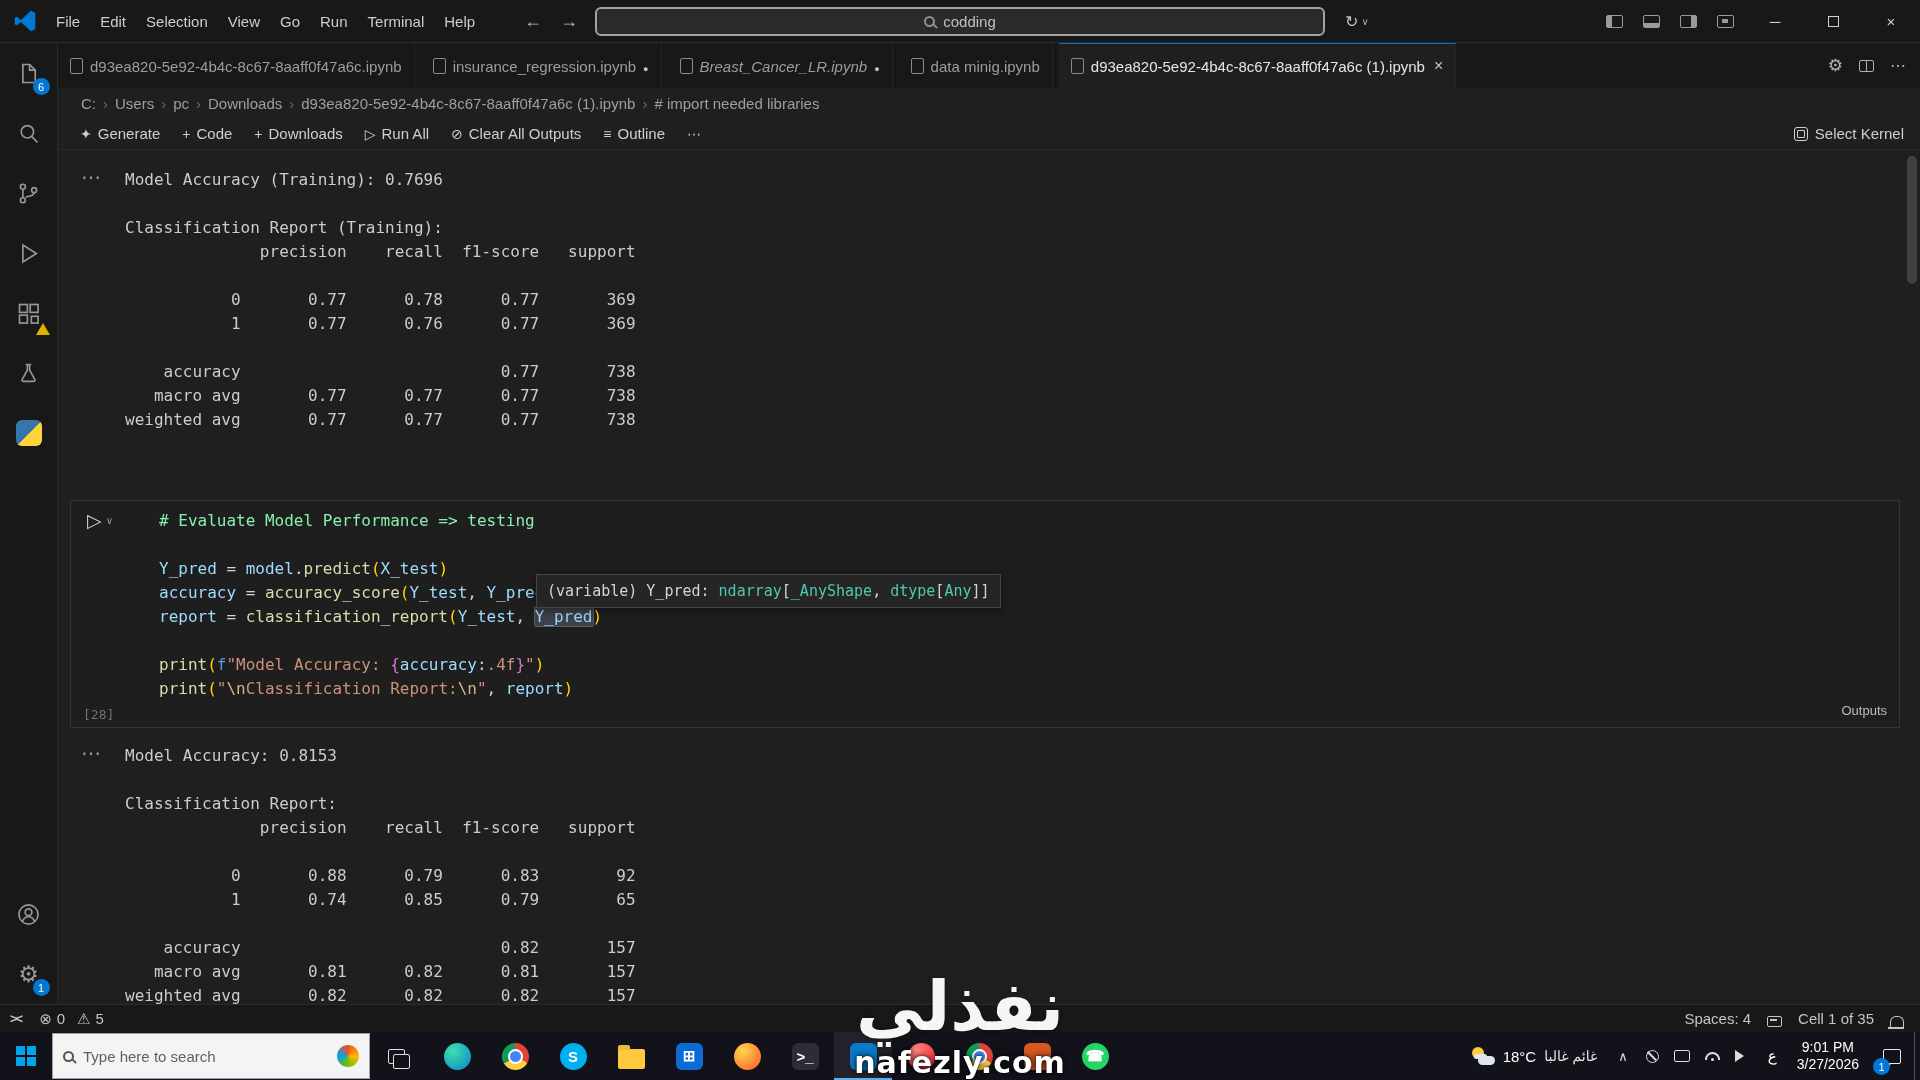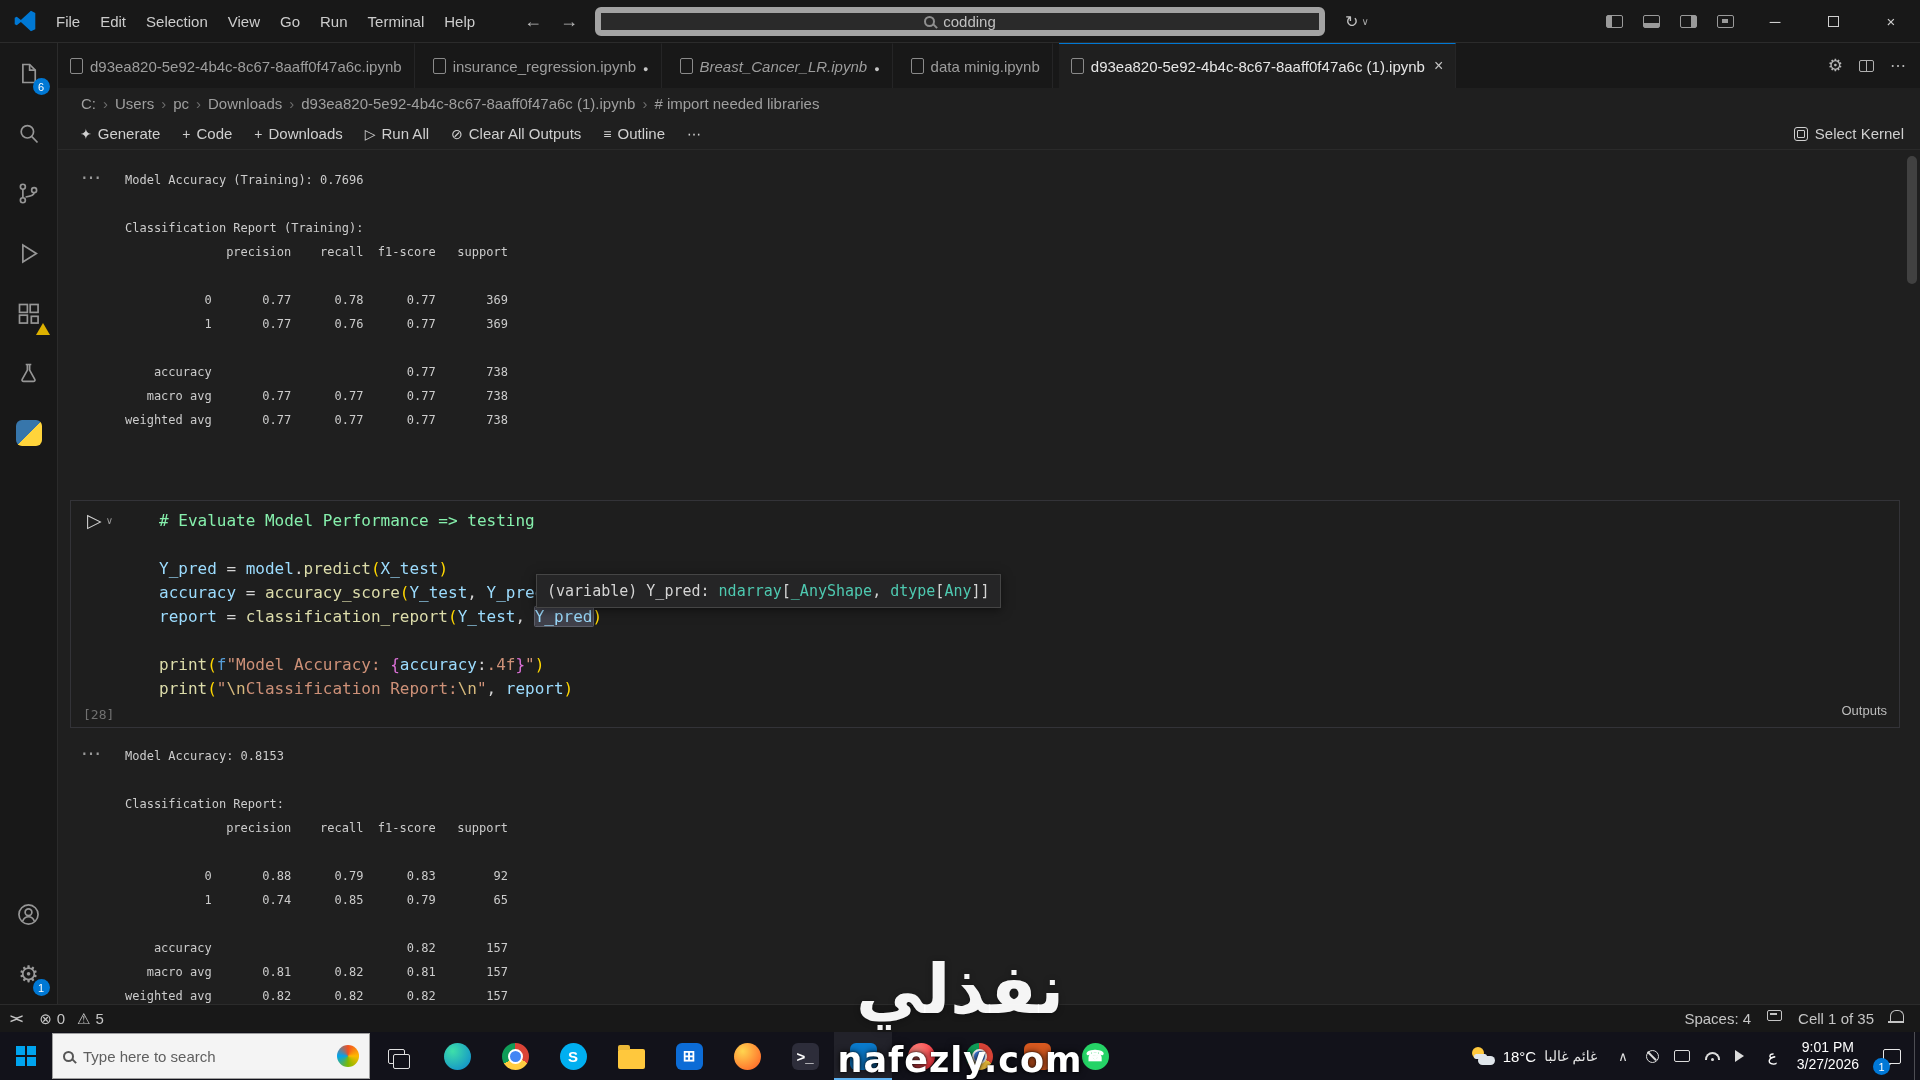--- a/index.html
+++ b/index.html
@@ -5,21 +5,21 @@
   html,body{margin:0;padding:0;width:1920px;height:1080px;overflow:hidden;background:#1f1f1f;
     font-family:"Liberation Sans",sans-serif;-webkit-font-smoothing:antialiased;}
   .screen{position:relative;width:1920px;height:1080px;background:#1f1f1f;}
 
   
   .titlebar{position:relative;height:43px;background:#181818;display:flex;align-items:center;border-bottom:1px solid #2b2b2b;box-sizing:border-box;}
   .vsc-logo{width:26px;height:26px;margin:0 8px 0 12px;flex:none;}
   .menubar{display:flex;align-items:center;height:100%;}
   .menu-item{padding:0 10px;font-size:15px;color:#cccccc;height:100%;display:flex;align-items:center;cursor:default;}
   .nav-arrows{position:absolute;left:524px;top:0;height:43px;display:flex;align-items:center;gap:18px;color:#b9b9b9;font-size:18px;}
-  .cmd-center{position:absolute;left:50%;top:7px;transform:translateX(-50%);width:730px;height:29px;background:#2a2a2a;border:6px solid #a3a3a3;border-radius:6px;display:flex;align-items:center;justify-content:center;gap:8px;color:#c0c0c0;font-size:15px;box-sizing:border-box;}
+  .cmd-center{position:absolute;left:50%;top:7px;transform:translateX(-50%);width:730px;height:29px;background:#2a2a2a;border:2px solid #a3a3a3;border-radius:6px;display:flex;align-items:center;justify-content:center;gap:8px;color:#c0c0c0;font-size:15px;box-sizing:border-box;}
   .sync-box{position:absolute;left:1345px;top:0;height:43px;display:flex;align-items:center;gap:3px;color:#c3c3c3;font-size:16px;}
   .sync-box .chev{font-size:10px;color:#a9a9a9;}
   .layout-icons{position:absolute;right:186px;top:0;height:43px;display:flex;align-items:center;gap:20px;}
   .lo{width:17px;height:13px;border:1.4px solid #9a9a9a;border-radius:2px;position:relative;box-sizing:border-box;}
   .lo-left::after{content:'';position:absolute;left:0;top:0;bottom:0;width:5px;background:#9a9a9a;}
   .lo-bottom::after{content:'';position:absolute;left:0;right:0;bottom:0;height:4px;background:#9a9a9a;}
   .lo-right::after{content:'';position:absolute;right:0;top:0;bottom:0;width:5px;background:#9a9a9a;}
   .lo-grid::after{content:'';position:absolute;left:4px;top:3px;width:6px;height:4px;background:#9a9a9a;}
   .win-controls{position:absolute;right:0;top:0;height:43px;display:flex;}
   .win-btn{width:58px;height:43px;display:flex;align-items:center;justify-content:center;color:#cfcfcf;font-size:15px;}
@@ -75,21 +75,21 @@
   .kicon{width:14px;height:14px;border:1.5px solid #cfcfcf;border-radius:3px;position:relative;box-sizing:border-box;}
   .kicon::after{content:'';position:absolute;inset:2px;border:1.2px solid #cfcfcf;border-radius:1px;}
 
   
   .editor{flex:1;background:#1f1f1f;position:relative;overflow:hidden;}
   .scroll-thumb{position:absolute;right:3px;top:6px;width:10px;height:128px;background:rgba(121,121,121,.38);border-radius:5px;}
   .out-block{display:flex;margin:18px 20px 0 23px;}
   .out-block.second{margin-top:16px;}
   .out-gutter{width:44px;flex:none;}
   .out-more{font-size:20px;color:#9a9a9a;line-height:18px;}
-  .out-pre{margin:0;font-family:"DejaVu Sans Mono",monospace;font-size:12px;line-height:24px;color:#cccccc;white-space:pre;}
+  .out-pre{margin:0;font-family:"DejaVu Sans Mono",monospace;font-size:16px;line-height:24px;color:#cccccc;white-space:pre;}
   .cell{margin:68px 20px 0 12px;display:flex;position:relative;border:1px solid #333338;background:#1e1e1e;box-sizing:border-box;}
   .cell-gutter{width:88px;flex:none;position:relative;}
   .run-group{display:flex;align-items:center;gap:4px;margin:8px 0 0 16px;color:#d0d0d0;}
   .run-play{font-size:19px;}
   .run-chev{font-size:10px;color:#9a9a9a;}
   .exec-count{position:absolute;left:12px;bottom:5px;font-family:"DejaVu Sans Mono",monospace;font-size:13px;color:#717171;}
   .cell-code{flex:1;position:relative;padding:8px 0 26px 0;font-family:"DejaVu Sans Mono",monospace;font-size:16px;line-height:24px;}
   .code-line{height:24px;white-space:pre;}
   .lang-label{position:absolute;right:12px;bottom:4px;font-size:13px;color:#bdbdbd;font-family:"Liberation Sans",sans-serif;}
   .tok-comment{color:#86efac;}
@@ -103,21 +103,21 @@
   .tok-p2{color:#DA70D6;}
   .tok-type{color:#4EC9B0;}
   .tok-hl{background:#40414b;box-shadow:0 0 0 1px #5a5c66;border-radius:1px;}
   .hover-tip{position:absolute;left:377px;top:73px;height:32px;display:flex;align-items:center;padding:0 10px;background:#252526;border:1px solid #454545;font-family:"DejaVu Sans Mono",monospace;font-size:15px;color:#cccccc;white-space:pre;z-index:5;box-shadow:0 2px 10px rgba(0,0,0,.5);}
 
   
   .statusbar{height:28px;background:#181818;border-top:1px solid #2b2b2b;display:flex;align-items:center;color:#c5c5c5;font-size:15px;box-sizing:border-box;}
   .sb-remote{padding:0 12px 0 10px;font-size:13px;font-weight:bold;letter-spacing:-2px;}
   .sb-problems{display:flex;align-items:center;gap:12px;padding:0 6px;}
   .sb-pair{display:flex;align-items:center;gap:5px;}
-  .sb-right{margin-left:auto;display:flex;align-items:flex-start;gap:16px;padding-right:16px;}
+  .sb-right{margin-left:auto;display:flex;align-items:flex-end;gap:16px;padding-right:16px;}
   .sb-screen{width:15px;height:11px;border:1.4px solid #c5c5c5;border-radius:2px;position:relative;box-sizing:border-box;}
   .sb-screen::after{content:'';position:absolute;left:2px;top:2px;width:7px;height:1.5px;background:#c5c5c5;}
   .sb-bell{width:12px;height:10px;border:1.4px solid #c5c5c5;border-bottom:none;border-radius:6px 6px 0 0;position:relative;}
   .sb-bell::after{content:'';position:absolute;left:-3px;bottom:-2px;width:16px;height:1.6px;background:#c5c5c5;}
 
   
   .taskbar{height:48px;background:#12121a;display:flex;align-items:center;position:relative;}
   .tb-start{width:52px;height:48px;display:flex;align-items:center;justify-content:center;}
   .win-glyph{width:20px;height:20px;position:relative;}
   .win-glyph::before{content:'';position:absolute;left:0;top:0;width:9px;height:9px;background:#00A4EF;box-shadow:11px 0 #00A4EF,0 11px #00A4EF,11px 11px #00A4EF;}
@@ -156,21 +156,21 @@
   .tb-clock{padding:0 11px;color:#fff;font-size:14px;line-height:17px;text-align:center;}
   .tb-action{position:relative;width:44px;height:48px;display:flex;align-items:center;justify-content:center;}
   .ac{width:16px;height:13px;border:1.5px solid #e8e8e8;border-radius:2px;position:relative;}
   .ac::after{content:'';position:absolute;left:2px;bottom:-6px;border:3px solid transparent;border-top-color:#e8e8e8;}
   .notif-badge{position:absolute;left:3px;bottom:5px;min-width:17px;height:17px;border-radius:9px;background:#0078d7;color:#fff;font-size:11px;display:flex;align-items:center;justify-content:center;}
   .tb-showdesk{width:6px;height:100%;border-left:1px solid rgba(255,255,255,.25);box-sizing:border-box;}
 
   
   .watermark{position:absolute;left:50%;bottom:0;transform:translateX(-50%);text-align:center;z-index:60;pointer-events:none;font-family:"DejaVu Sans",sans-serif;}
   .wm-title{font-size:68px;font-weight:bold;color:rgba(255,255,255,.96);line-height:1.0;text-shadow:0 1px 6px rgba(0,0,0,.35);}
-  .wm-domain{font-size:35px;font-weight:bold;color:#ffffff;letter-spacing:1px;margin-top:16px;text-shadow:0 0 7px rgba(0,0,0,.9),0 0 2px rgba(0,0,0,.9);}
+  .wm-domain{font-size:30px;font-weight:bold;color:#ffffff;letter-spacing:1px;margin-top:4px;text-shadow:0 0 7px rgba(0,0,0,.9),0 0 2px rgba(0,0,0,.9);}
 </style>
 </head>
 <body>
 
 <div class="screen">
 
   <div class="titlebar">
     <svg class="vsc-logo" viewBox="0 0 24 24">
       <path d="M17.5 2.5 8.2 11 4.4 8.1 2.5 9v6l1.9.9 3.8-2.9 9.3 8.5 4-1.9v-15z" fill="#0078d4"></path>
     </svg>

